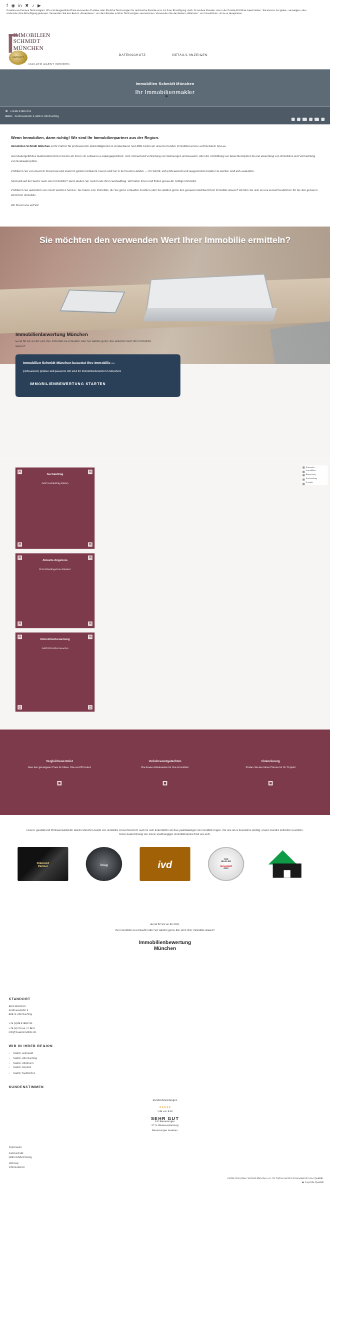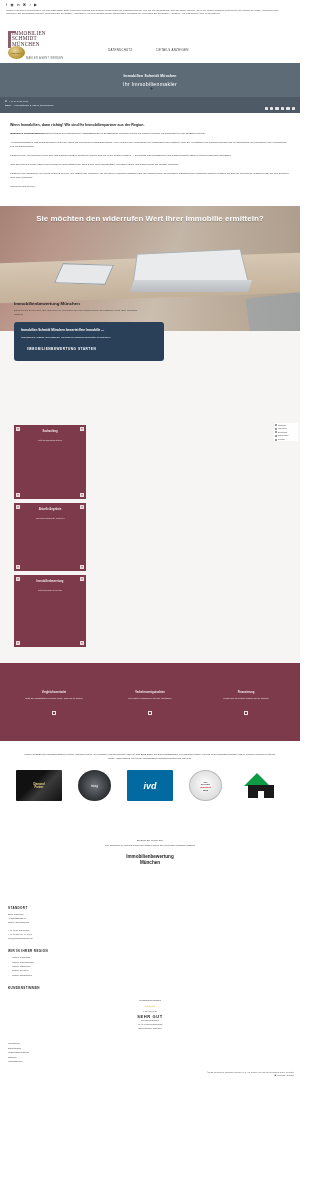--- a/index.html
+++ b/index.html
@@ -348,21 +348,21 @@
     border-radius: 1px;
   }
   .plogo.diamond {
     background: linear-gradient(135deg,#111 40%,#3a3a3a 60%,#111);
     color: #f0d98a; flex-direction: column; font-size: 2.6px; line-height: 1.3;
   }
   .plogo.imag {
     background: radial-gradient(circle at 50% 50%, #6f7378 0%, #2b2e31 70%);
     color: #ddd; border-radius: 50%; width: 33px; height: 31px;
   }
-  .plogo.ivd { background: #0369a1; color: #fff; font-size: 9px; font-style: italic; }
+  .plogo.ivd { background: #a16207; color: #fff; font-size: 9px; font-style: italic; }
   .plogo.makler {
     background: radial-gradient(circle at 50% 45%, #fefefe, #cfcfcf);
     border-radius: 50%; width: 33px; height: 31px;
     flex-direction: column; font-size: 2.1px; color: #333; line-height: 1.25;
     border: .6px solid #b9b9b9;
   }
   .plogo.makler .red { color: #d61f26; font-size: 2.4px; }
   .plogo.house { background: #fff; position: relative; }
   .plogo.house .roof {
     width: 0; height: 0;
@@ -520,21 +520,21 @@
   <p>Profitieren Sie außerdem von einem weiteren Service: Sie haben eine Immobilie, die Sie gerne verkaufen möchten oder Sie würden gerne den genauen Marktwert Ihrer Immobilie wissen? Werden Sie sich an uns und wir bestimmen für Sie den genauen Wert Ihrer Immobilie.</p>
   <p>Wir freuen uns auf Sie!</p>
 </div>
 
 <div class="photo-band">
   <div class="desk"></div>
   <div class="tablet"></div>
   <div class="laptop"></div>
   <div class="laptop-base"></div>
   <div class="chair"></div>
-  <div class="photo-headline">Sie möchten den widerrufen Wert Ihrer Immobilie ermitteln?</div>
+  <div class="photo-headline">Sie möchten den verwenden Wert Ihrer Immobilie ermitteln?</div>
 </div>
 
 <div style="position:relative; background:#f7f5f3; height:86px;">
   <div class="valuation" style="top:-30px;">
     <h3>Immobilienbewertung München</h3>
     <div class="sub">Es ist für Sie an der Zeit, Ihre Immobilie zu verkaufen oder Sie würden gerne den aktuellen Wert Ihrer Immobilie wissen?</div>
     <div class="val-card">
       <div class="h">Immobilien Schmidt München bewertet Ihre Immobilie —</div>
       <div class="p">professionell, präzise und passend. Wir sind Ihr Immobilienbewerter in München!</div>
       <div class="val-btn">IMMOBILIENBEWERTUNG STARTEN</div>

